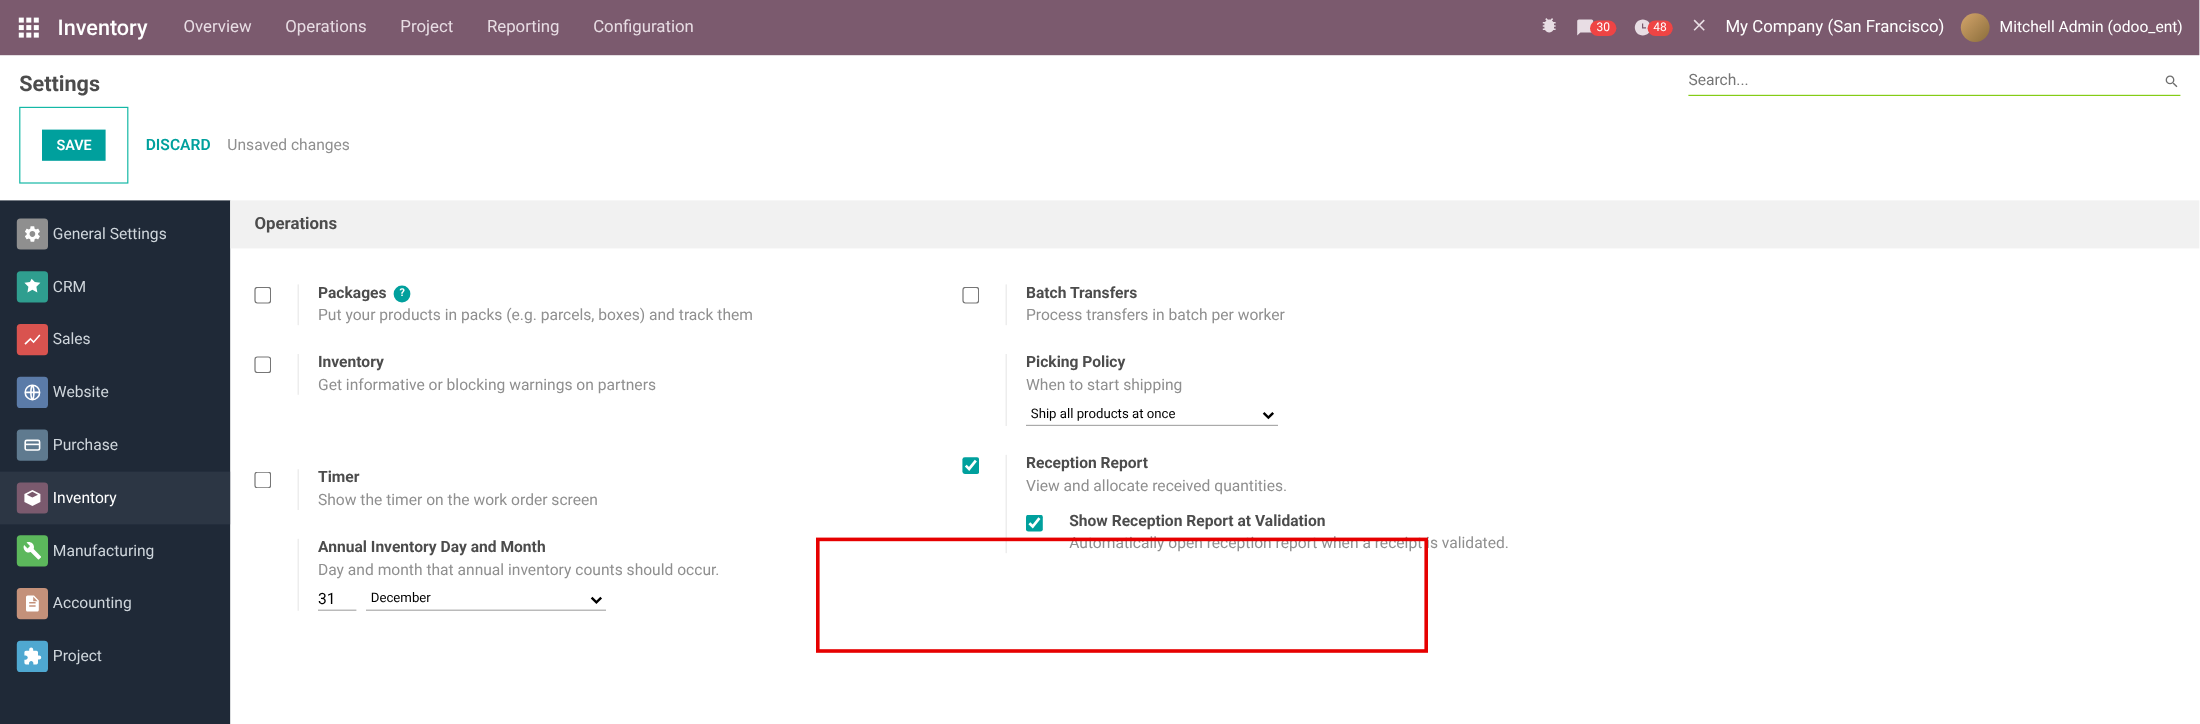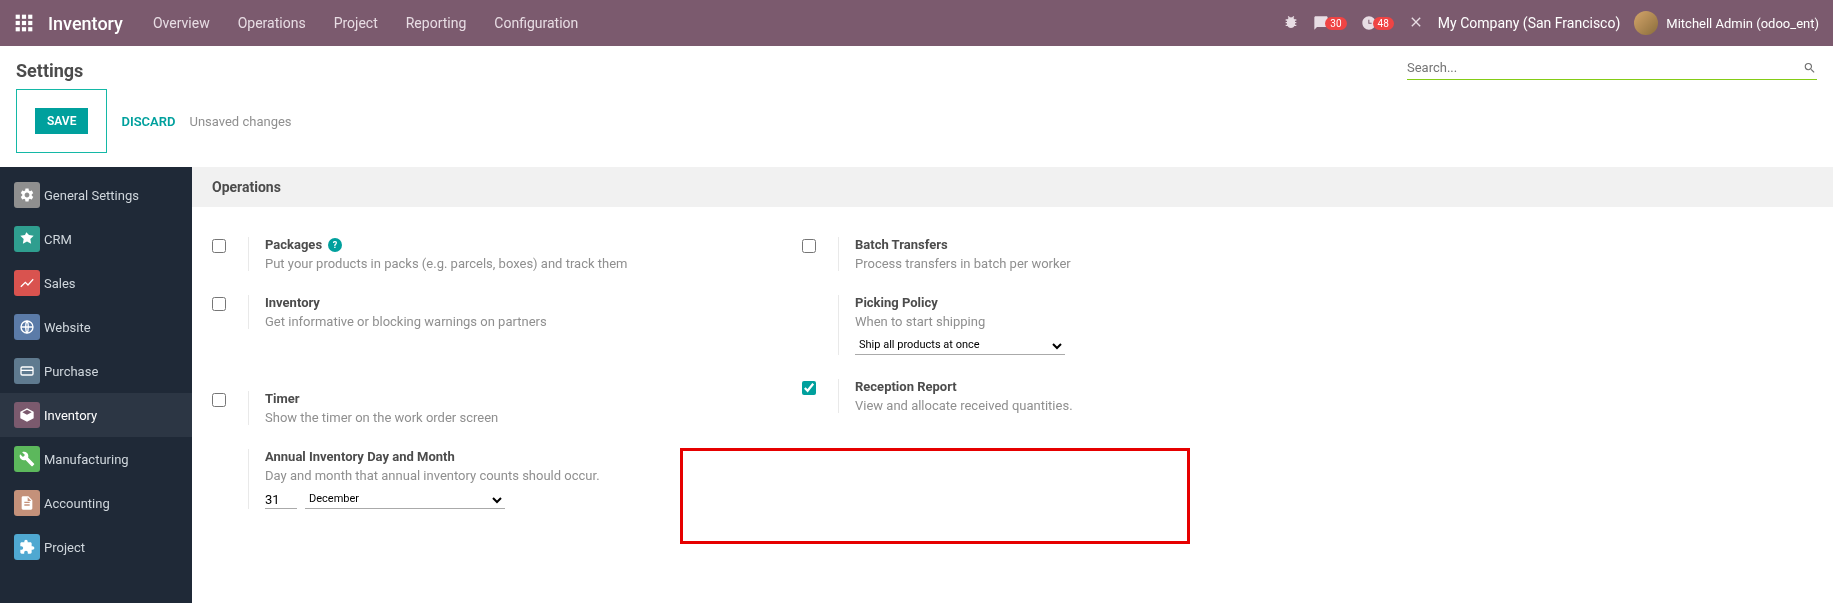--- a/index.html
+++ b/index.html
@@ -311,20 +311,27 @@
         </div>
 
 
         <div class="setting-row">
           <div class="chk-col"><input type="checkbox" checked="" style=""></div>
           <div class="body-col">
             <div class="title-line">
                   <span>Reception Report</span>
                 </div>
             <div class="desc-line">View and allocate received quantities.</div>
+            <div class="sub-setting">
+              <div class="chk-col"><input type="checkbox" checked="" style=""></div>
+              <div>
+                <div class="sub-title">Show Reception Report at Validation</div>
+                <div class="desc-line">Automatically open reception report when a receipt is validated.</div>
+              </div>
+            </div>
           </div>
         </div>
 
       </div>
 
     </div>
   </div>
 </div>
 
 <div class="highlight-box hl-reception"></div>

